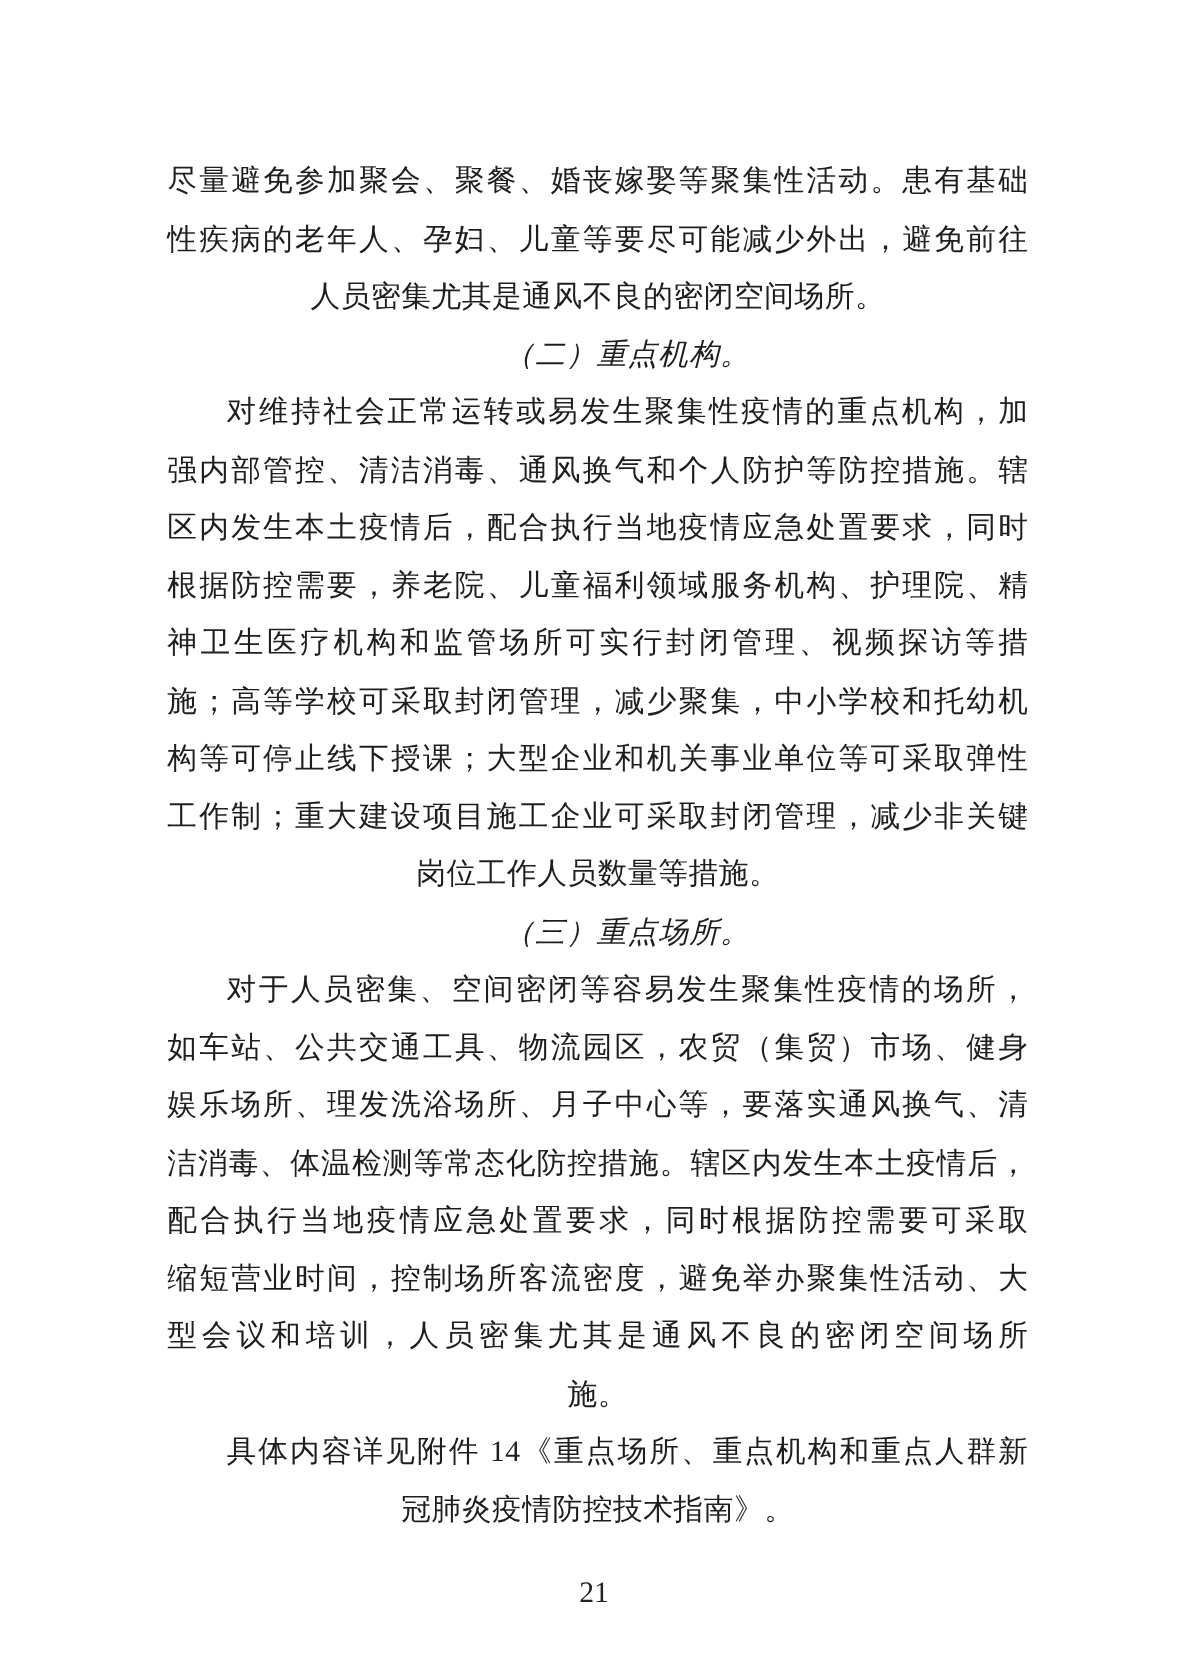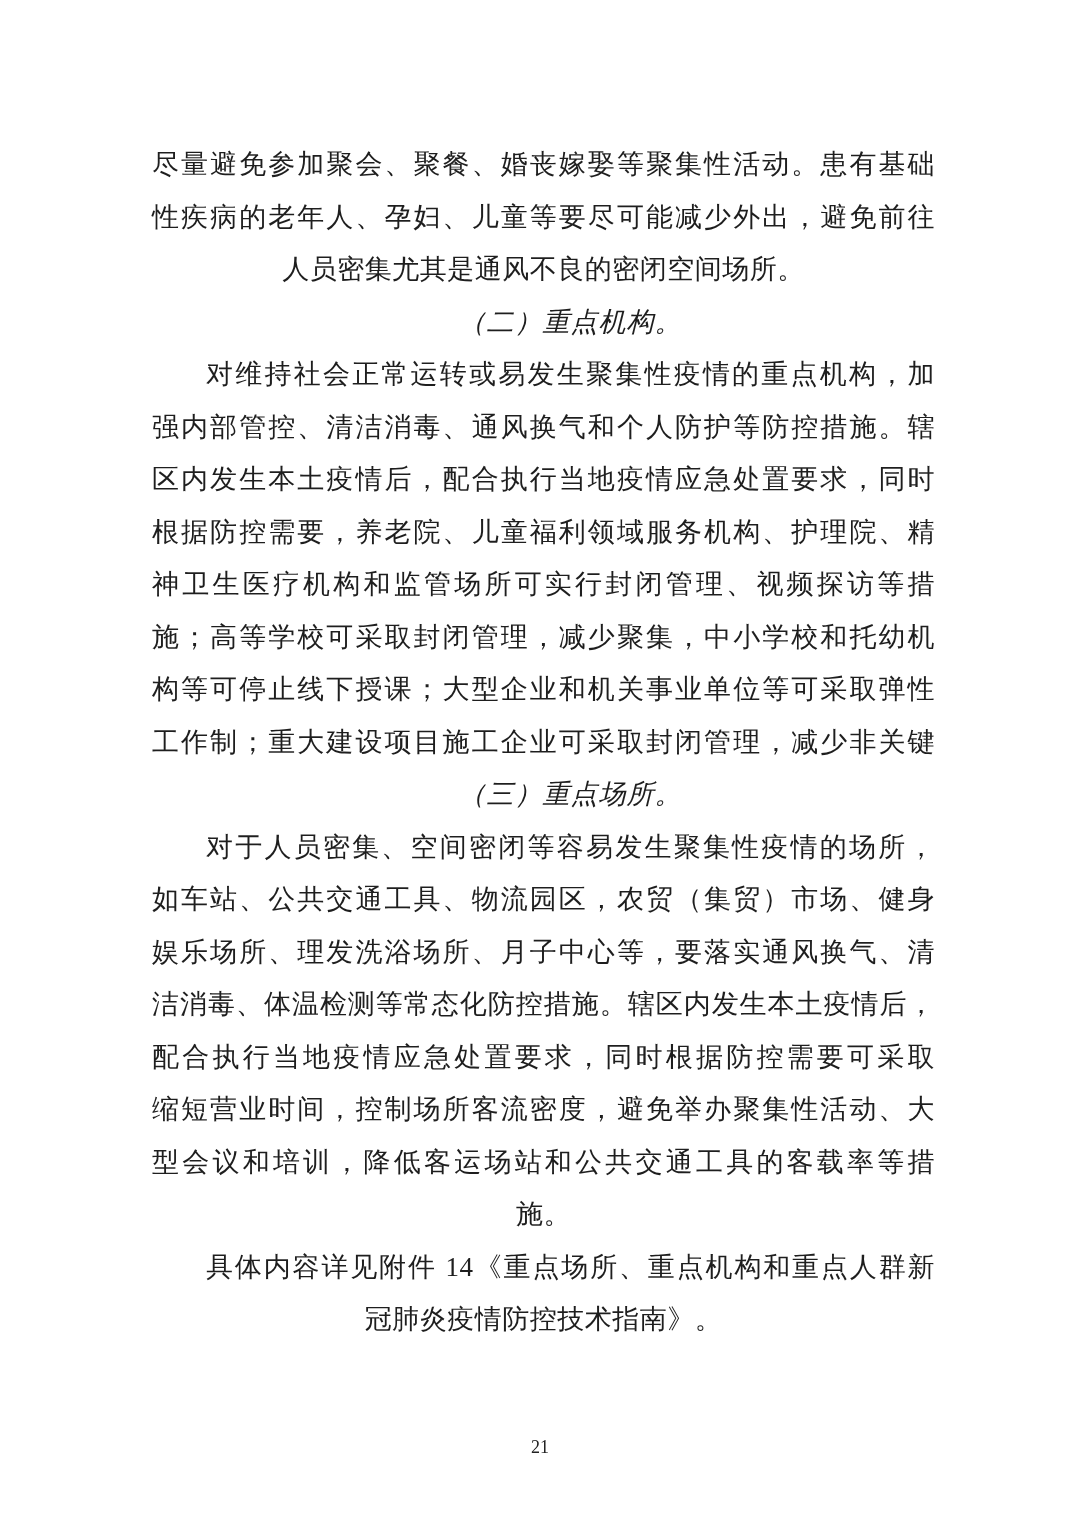--- a/index.html
+++ b/index.html
@@ -45,47 +45,48 @@
     font-style: italic;
   }
   .page-number {
     position: absolute;
     left: 0;
     right: 0;
     top: 1432px;
     height: 30px;
     line-height: 30px;
     text-align: center;
-    font-size: 18px;
+    font-size: 27px;
     color: #222222;
   }
 </style>
 </head>
 <body>
 
 <div class="page">
   <div class="content">
       <div class="line j">尽量避免参加聚会、聚餐、婚丧嫁娶等聚集性活动。患有基础</div>
       <div class="line j">性疾病的老年人、孕妇、儿童等要尽可能减少外出，避免前往</div>
       <div class="line">人员密集尤其是通风不良的密闭空间场所。</div>
       <div class="line ind hd">（二）重点机构。</div>
       <div class="line j ind">对维持社会正常运转或易发生聚集性疫情的重点机构，加</div>
       <div class="line j">强内部管控、清洁消毒、通风换气和个人防护等防控措施。辖</div>
       <div class="line j">区内发生本土疫情后，配合执行当地疫情应急处置要求，同时</div>
       <div class="line j">根据防控需要，养老院、儿童福利领域服务机构、护理院、精</div>
       <div class="line j">神卫生医疗机构和监管场所可实行封闭管理、视频探访等措</div>
       <div class="line j">施；高等学校可采取封闭管理，减少聚集，中小学校和托幼机</div>
       <div class="line j">构等可停止线下授课；大型企业和机关事业单位等可采取弹性</div>
       <div class="line j">工作制；重大建设项目施工企业可采取封闭管理，减少非关键</div>
+      <div class="line">岗位工作人员数量等措施。</div>
       <div class="line ind hd">（三）重点场所。</div>
       <div class="line j ind">对于人员密集、空间密闭等容易发生聚集性疫情的场所，</div>
       <div class="line j">如车站、公共交通工具、物流园区，农贸（集贸）市场、健身</div>
       <div class="line j">娱乐场所、理发洗浴场所、月子中心等，要落实通风换气、清</div>
       <div class="line j">洁消毒、体温检测等常态化防控措施。辖区内发生本土疫情后，</div>
       <div class="line j">配合执行当地疫情应急处置要求，同时根据防控需要可采取</div>
       <div class="line j">缩短营业时间，控制场所客流密度，避免举办聚集性活动、大</div>
-      <div class="line j">型会议和培训，降低客运场站和公共交通工具的客载率等措</div>
+      <div class="line j">型会议和培训，人员密集尤其是通风不良的密闭空间场所</div>
       <div class="line">施。</div>
       <div class="line j ind">具体内容详见附件 14《重点场所、重点机构和重点人群新</div>
       <div class="line">冠肺炎疫情防控技术指南》。</div>
     </div>
   <div class="page-number">21</div>
 </div>
 
 </body></html>

